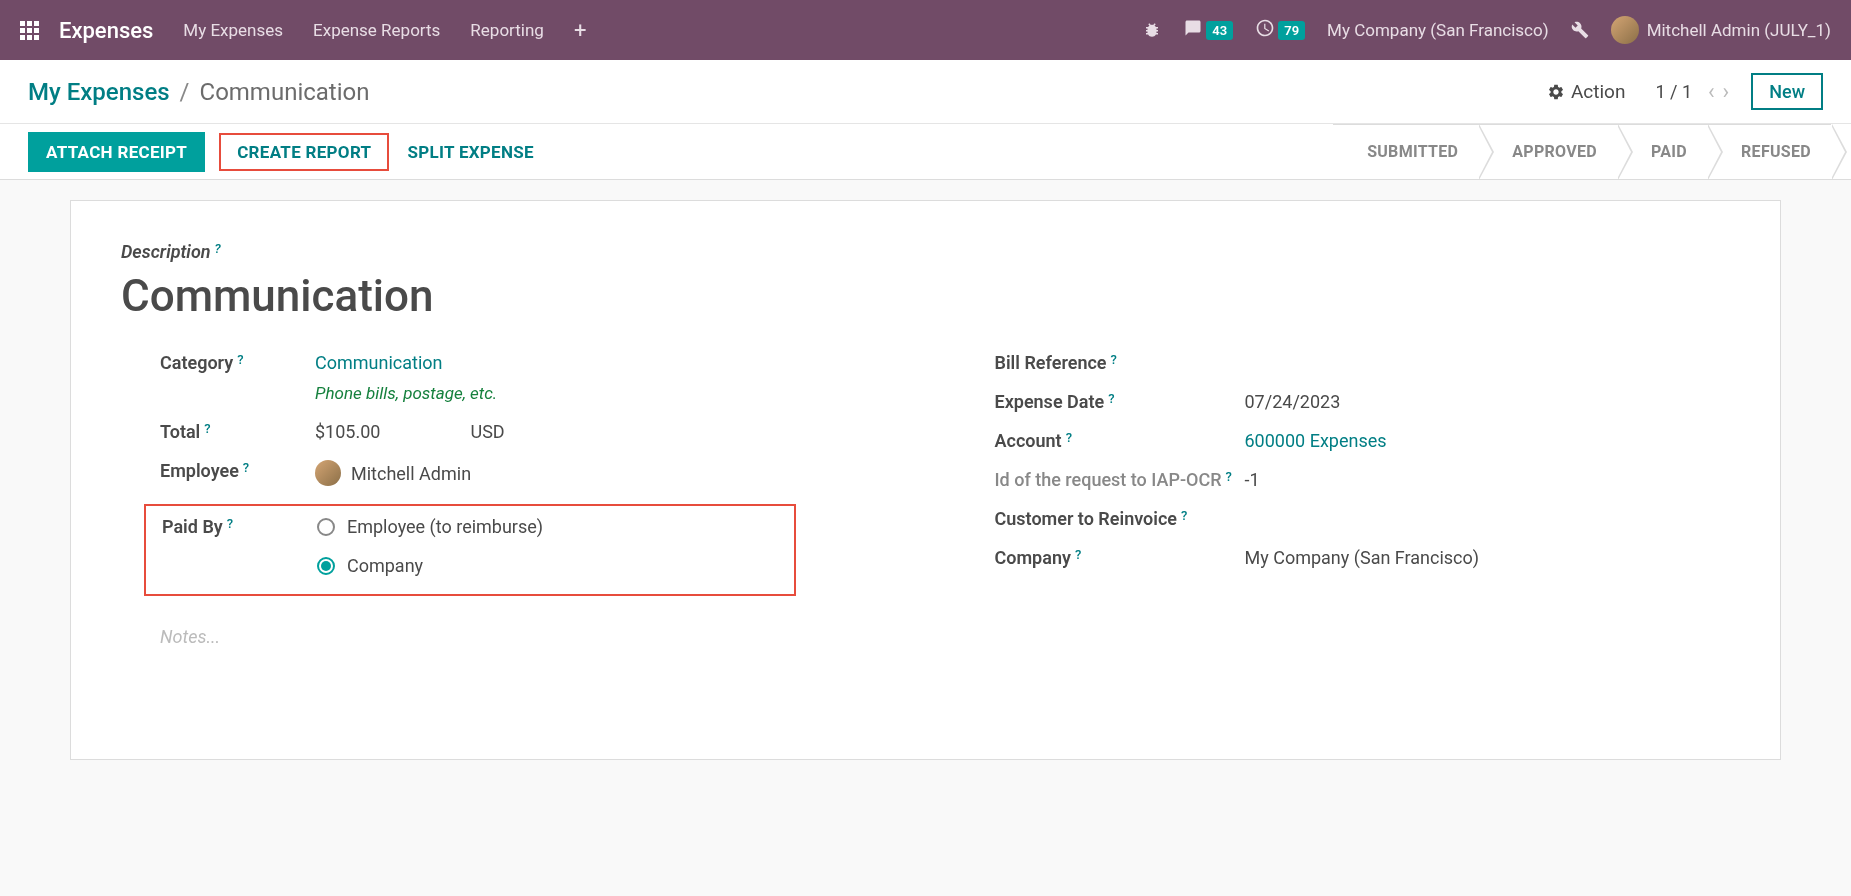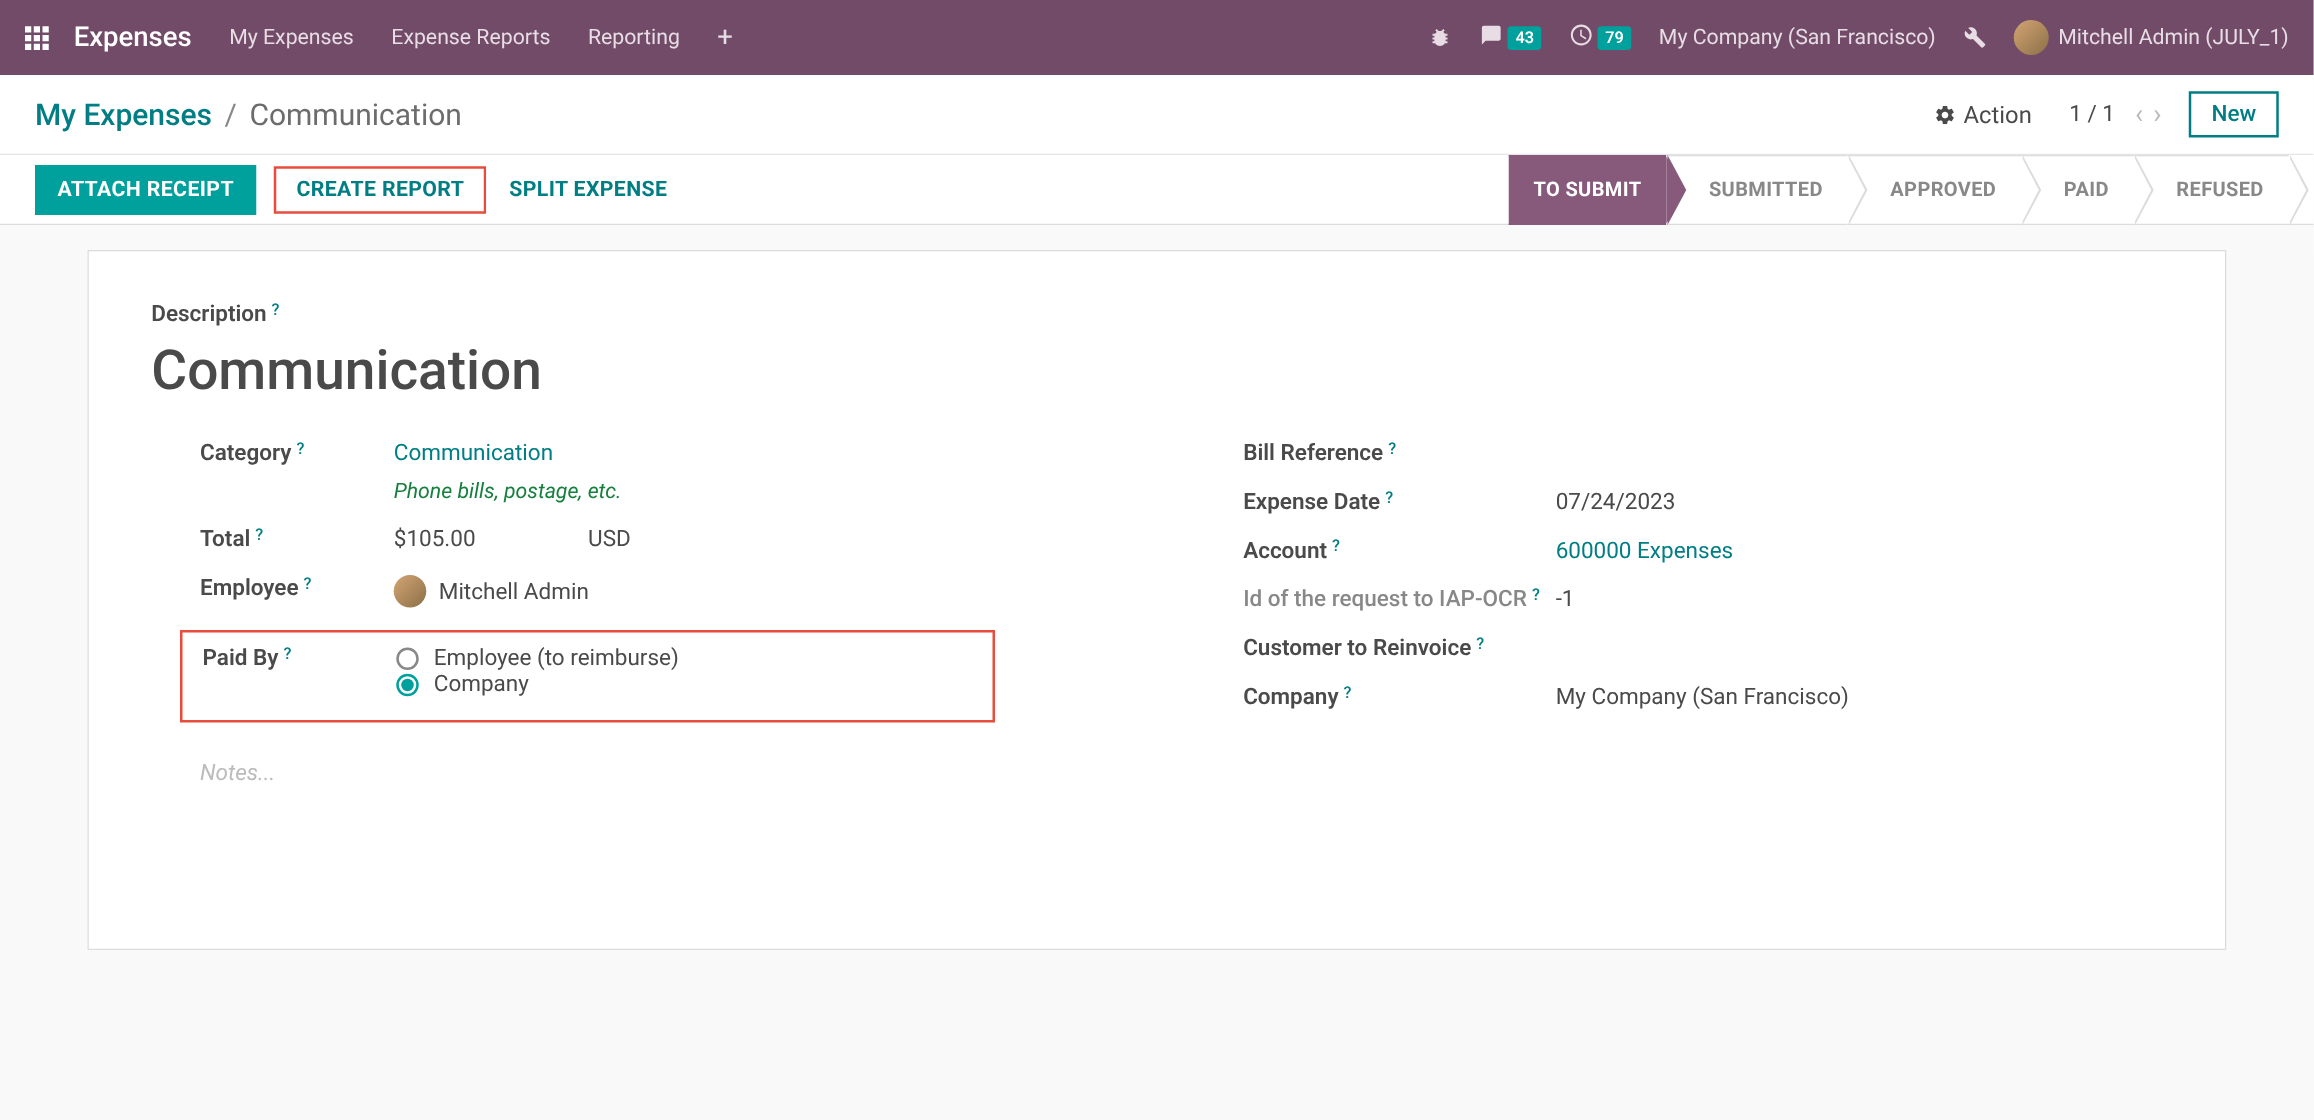--- a/index.html
+++ b/index.html
@@ -229,20 +229,21 @@
   border: 1px solid #dcdcdc;
   padding: 40px 50px;
   min-height: 560px;
 }
 .desc-label {
   font-size: 18px;
   font-weight: 600;
   color: #4a4a4a;
   display: flex;
   align-items: flex-start;
+  font-style: italic;
 }
 .help-q {
   color: #017e84;
   font-size: 13px;
   margin-left: 4px;
   cursor: pointer;
   font-weight: 500;
 }
 .form-title {
   font-size: 44px;
@@ -282,21 +283,21 @@
   color: #15803d;
   font-size: 17px;
   margin-top: 10px;
 }
 .total-row .fvalue { display:flex; gap:90px;}
 .emp-row .fvalue { display:flex; align-items:center; gap:10px;}
 .emp-avatar {
   width:26px; height:26px; border-radius:50%;
   background: linear-gradient(135deg, #d4a574, #8b6f47);
 }
-.radio-group { display:flex; flex-direction:column; }
+.radio-group { display:flex; flex-direction:column; gap:18px;}
 .radio-opt { display:flex; align-items:center; gap:12px; font-size:18px; color:#4a4a4a; cursor:pointer;}
 .radio-circle {
   width:18px; height:18px; border:2px solid #888; border-radius:50%;
   display:flex; align-items:center; justify-content:center;
 }
 .radio-circle.checked { border-color:#00a09d; }
 .radio-circle.checked::after {
   content:""; width:10px; height:10px; background:#00a09d; border-radius:50%;
 }
 .paidby-highlight {
@@ -379,21 +380,20 @@
   <span class="pager-arrow">›</span>
   <button class="new-btn">New</button>
 </div>
 
 <div class="action-bar">
   <button class="btn-primary">ATTACH RECEIPT</button>
   <button class="btn-secondary highlight-red">CREATE REPORT</button>
   <button class="btn-secondary">SPLIT EXPENSE</button>
   <div class="spacer"></div>
   <div class="statusbar">
-    <div class="status-step active first">TO SUBMIT</div>
     <div class="status-step">SUBMITTED</div>
     <div class="status-step">APPROVED</div>
     <div class="status-step">PAID</div>
     <div class="status-step">REFUSED</div>
   </div>
 </div>
 
 <div class="content-area">
   <div class="form-sheet">
     <div class="desc-label">

